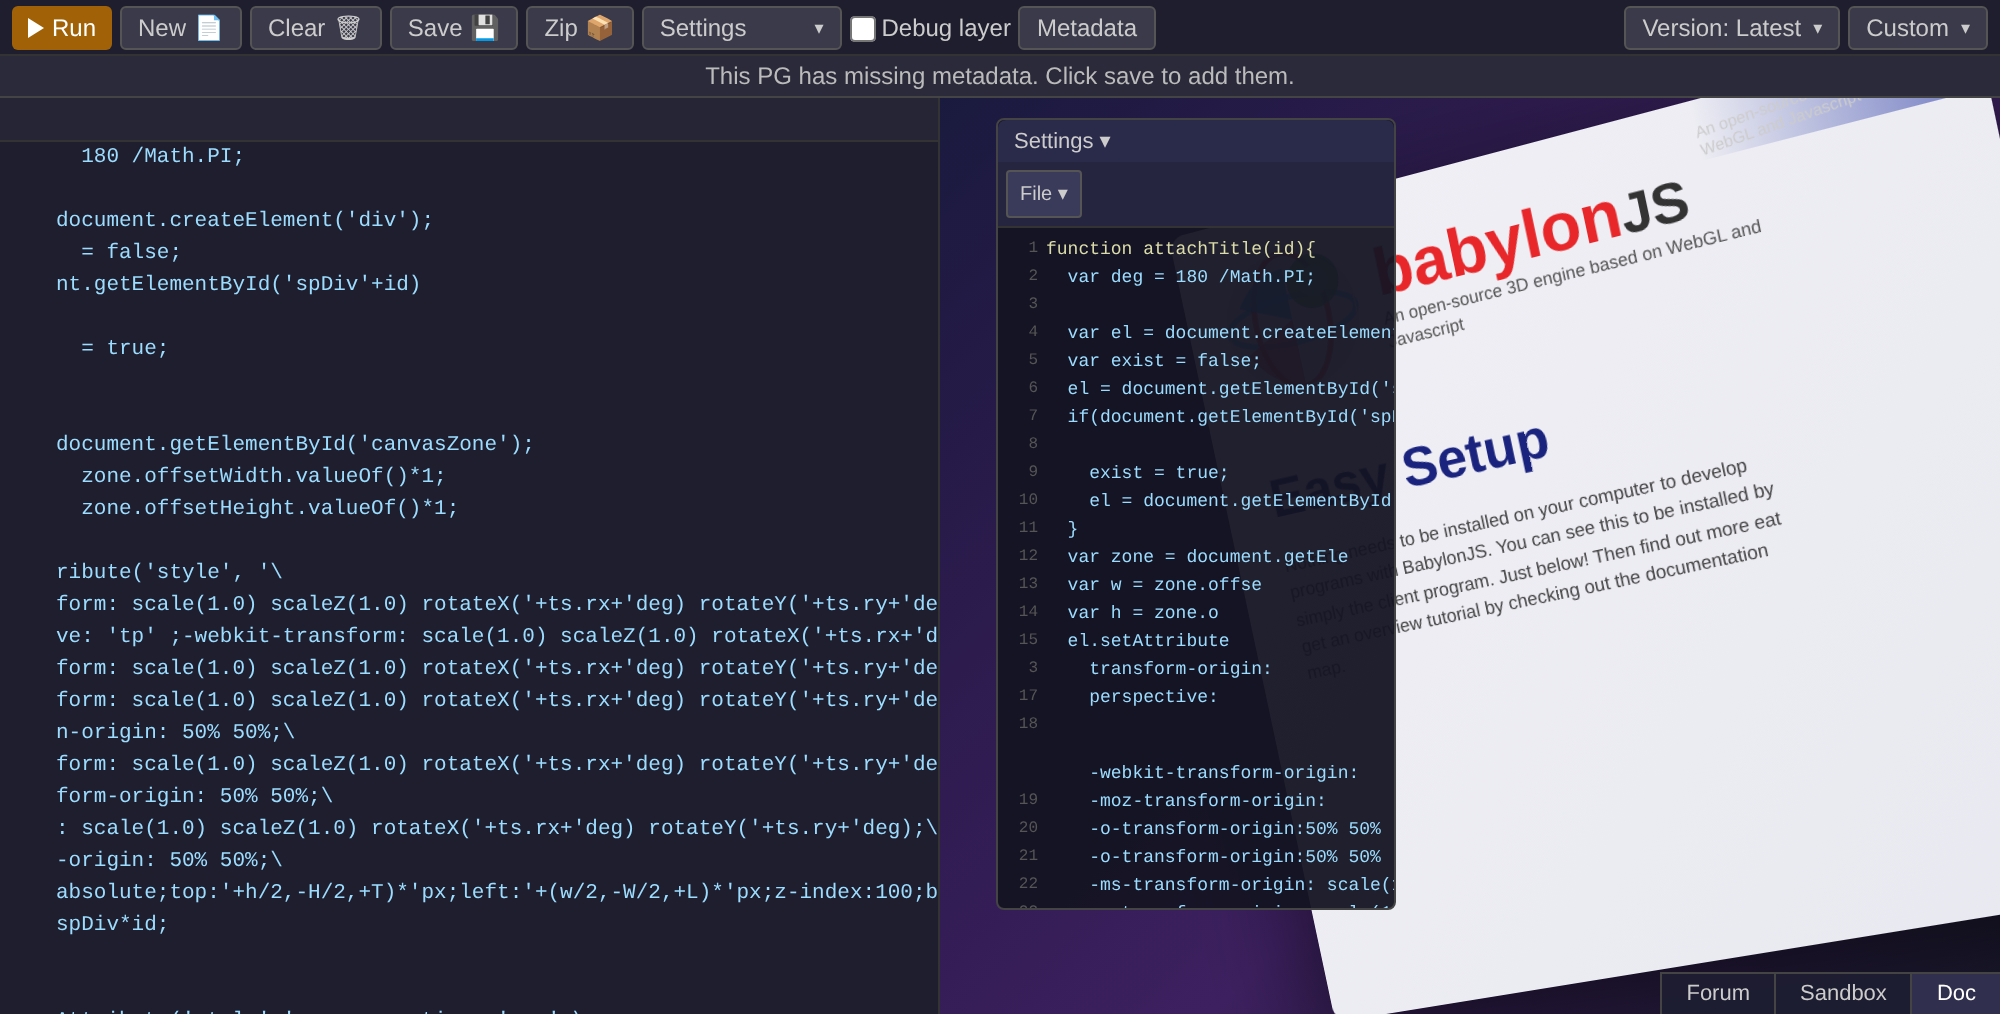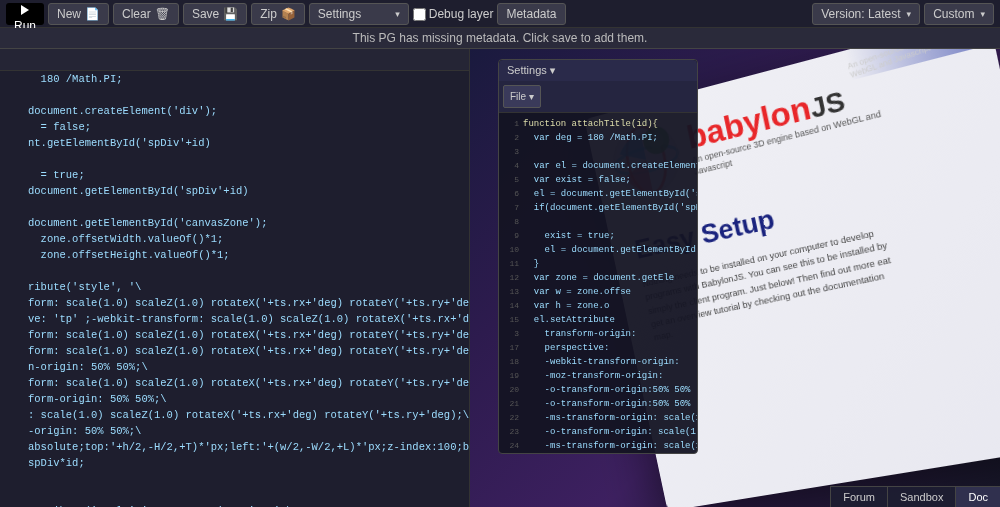--- a/index.html
+++ b/index.html
@@ -39,23 +39,22 @@
       align-items: center;
       gap: 4px;
       padding: 2px 8px;
       border: none;
       border-radius: 3px;
       font-size: 12px;
       cursor: pointer;
       height: 22px;
     }
     .btn-run {
-      background: #000000;
+      background: #a16207;
       color: #fff;
-      flex-direction: column;
     }
     .btn-run .play-icon {
       display: inline-block;
       width: 0;
       height: 0;
       border-top: 5px solid transparent;
       border-bottom: 5px solid transparent;
       border-left: 8px solid #fff;
     }
     .btn-default {
@@ -395,21 +394,20 @@
         <div class="code-line">
           <span class="line-num"></span>
           <span class="line-code"></span>
         </div>
         <div class="code-line">
           <span class="line-num"></span>
           <span class="line-code">  = true;</span>
         </div>
         <div class="code-line">
           <span class="line-num"></span>
-          <span class="line-code">document.getElementById('spDiv'+id)</span>
         </div>
         <div class="code-line">
           <span class="line-num"></span>
           <span class="line-code"></span>
         </div>
         <div class="code-line">
           <span class="line-num"></span>
           <span class="line-code">document.getElementById('canvasZone');</span>
         </div>
         <div class="code-line">
@@ -571,21 +569,21 @@
           <div class="inner-line">
             <span class="inner-lnum">3</span>
             <span class="inner-code-text" style="color: rgb(156, 220, 254);">    transform-origin:</span>
           </div>
           <div class="inner-line">
             <span class="inner-lnum">17</span>
             <span class="inner-code-text" style="color: rgb(156, 220, 254);">    perspective:</span>
           </div>
           <div class="inner-line">
             <span class="inner-lnum">18</span>
-            <span class="inner-code-text" style="color: rgb(156, 220, 254);">    -webkit-transform-origin:</span>
+            <span class="inner-code-text" style="color: rgb(156, 220, 254); margin-top: 24px;">    -webkit-transform-origin:</span>
           </div>
           <div class="inner-line">
             <span class="inner-lnum">19</span>
             <span class="inner-code-text" style="color: rgb(156, 220, 254);">    -moz-transform-origin:</span>
           </div>
           <div class="inner-line">
             <span class="inner-lnum">20</span>
             <span class="inner-code-text" style="color: rgb(156, 220, 254);">    -o-transform-origin:50% 50%</span>
           </div>
           <div class="inner-line">

